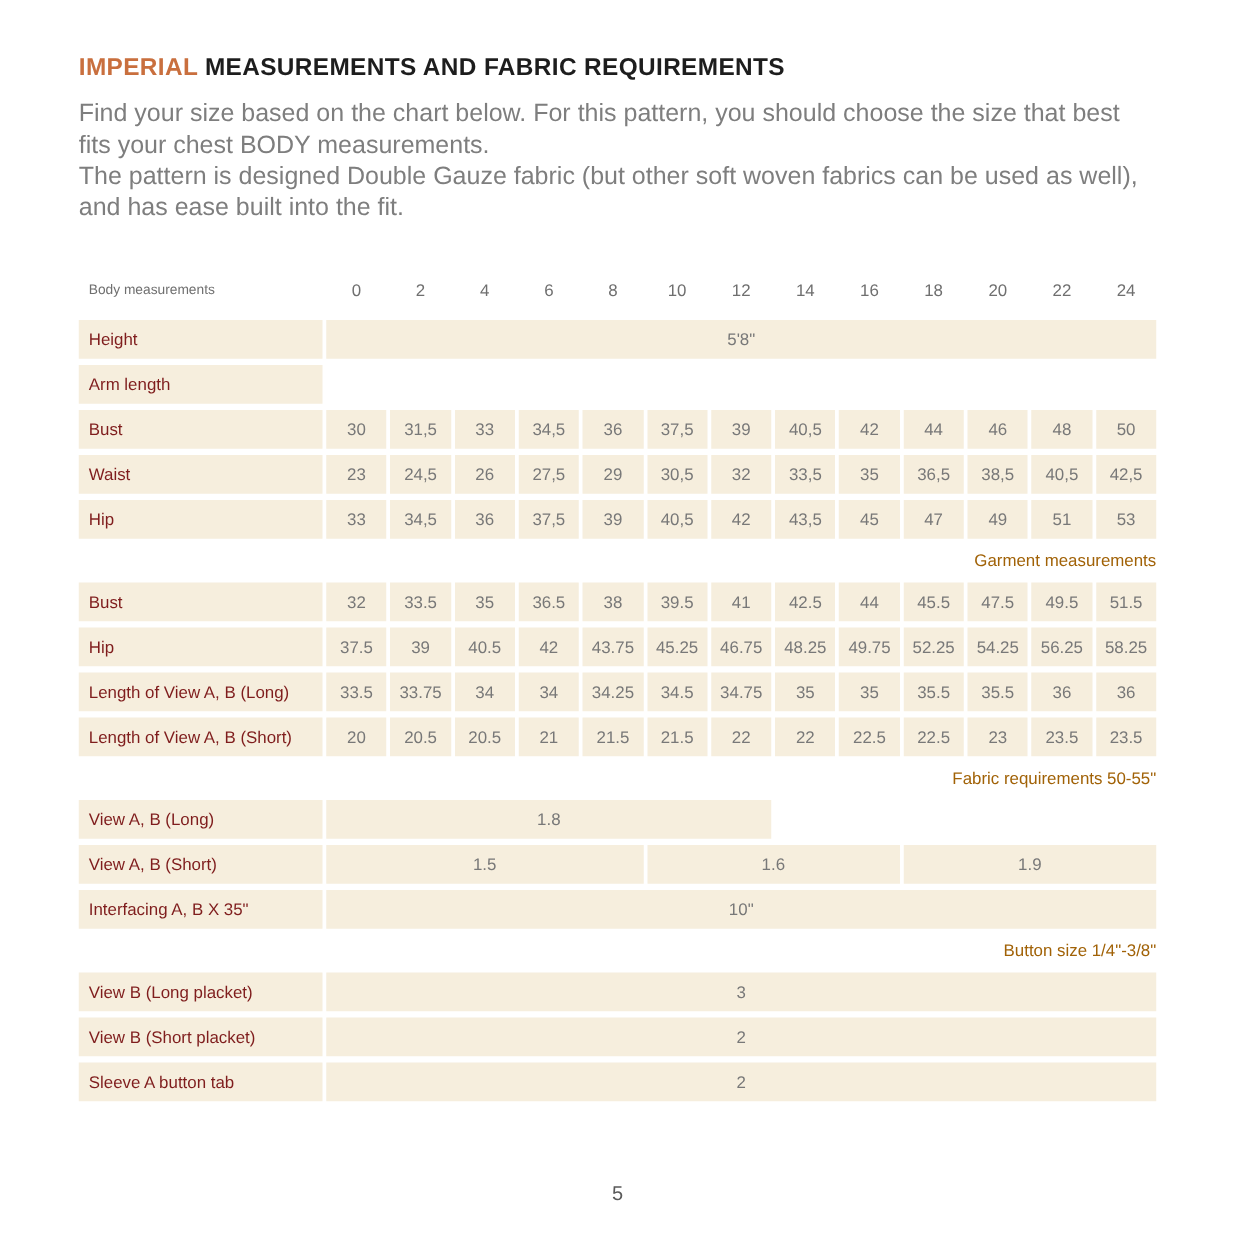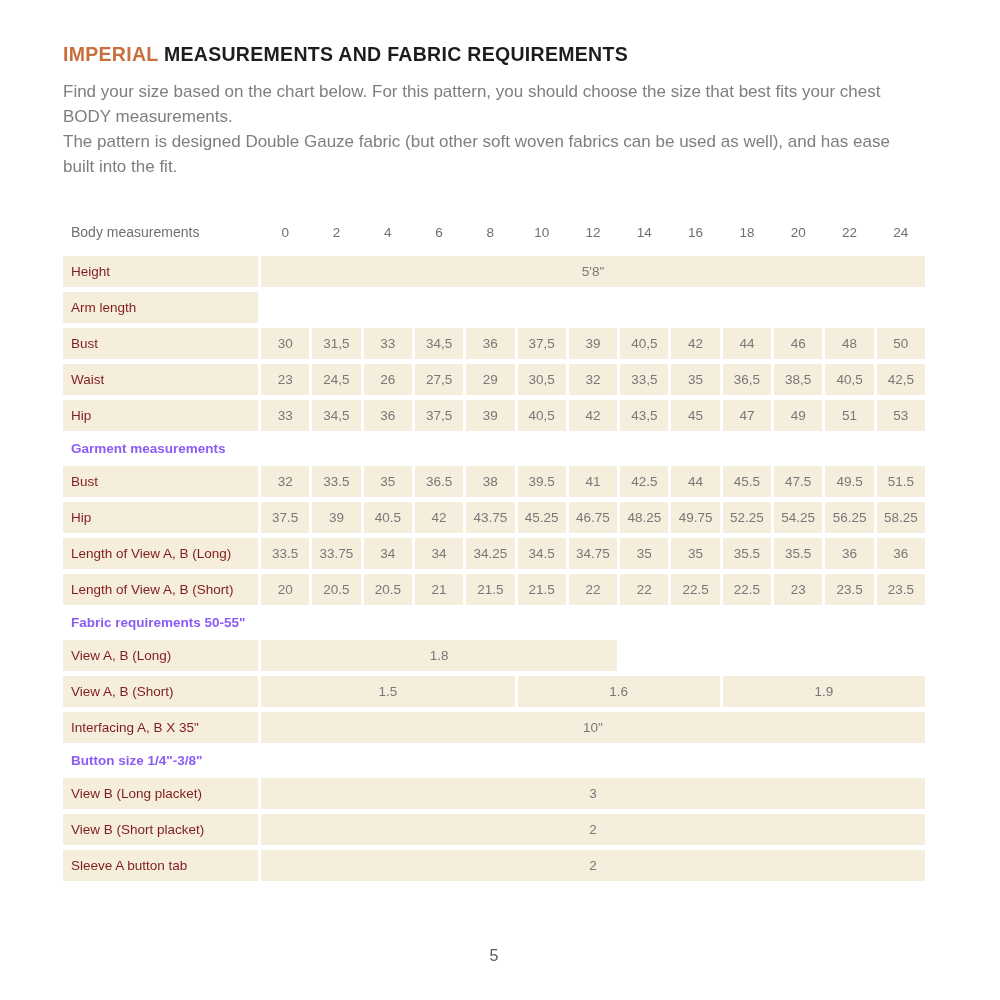--- a/index.html
+++ b/index.html
@@ -20,38 +20,38 @@
     font-size: 19.5px;
     font-weight: 600;
     letter-spacing: 0.3px;
     color: #1d1d1d;
     white-space: pre;
   }
   .title .accent { color: #c96f3e; }
   
   .intro {
     margin-top: 13px;
-    font-size: 17px;
+    font-size: 20px;
     line-height: 25px;
     color: #7e7e7e;
   }
   
   .table-wrap { margin-top: 40px; }
   .t-row {
     display: grid;
     grid-template-columns: 195px repeat(13, 1fr);
     gap: 0 3px;
     margin-bottom: 5px;
   }
   .header-row {
     margin-bottom: 11px;
     background: none;
   }
   .h-label {
-    font-size: 14px;
+    font-size: 11px;
     color: #6f6f6f;
     padding-left: 8px;
     display: flex;
     align-items: center;
     height: 26px;
   }
   .h-size {
     font-size: 13.5px;
     color: #6f6f6f;
     display: flex;
@@ -68,25 +68,26 @@
     font-size: 13.5px;
     color: #787878;
   }
   .label-cell {
     justify-content: flex-start;
     padding-left: 8px;
     color: #7f1d1d;
   }
   .section-heading {
     font-size: 13.5px;
-    font-weight: 700;
-    color: #8b5cf6;
+    font-weight: 400;
+    color: #a16207;
     padding-left: 8px;
     margin: 9px 0 8px 0;
     line-height: 18px;
+    text-align: right;
   }
   
   .page-num {
     margin-top: 66px;
     width: 862px;
     text-align: center;
     font-size: 16px;
     color: #5a5a5a;
   }
 </style>

